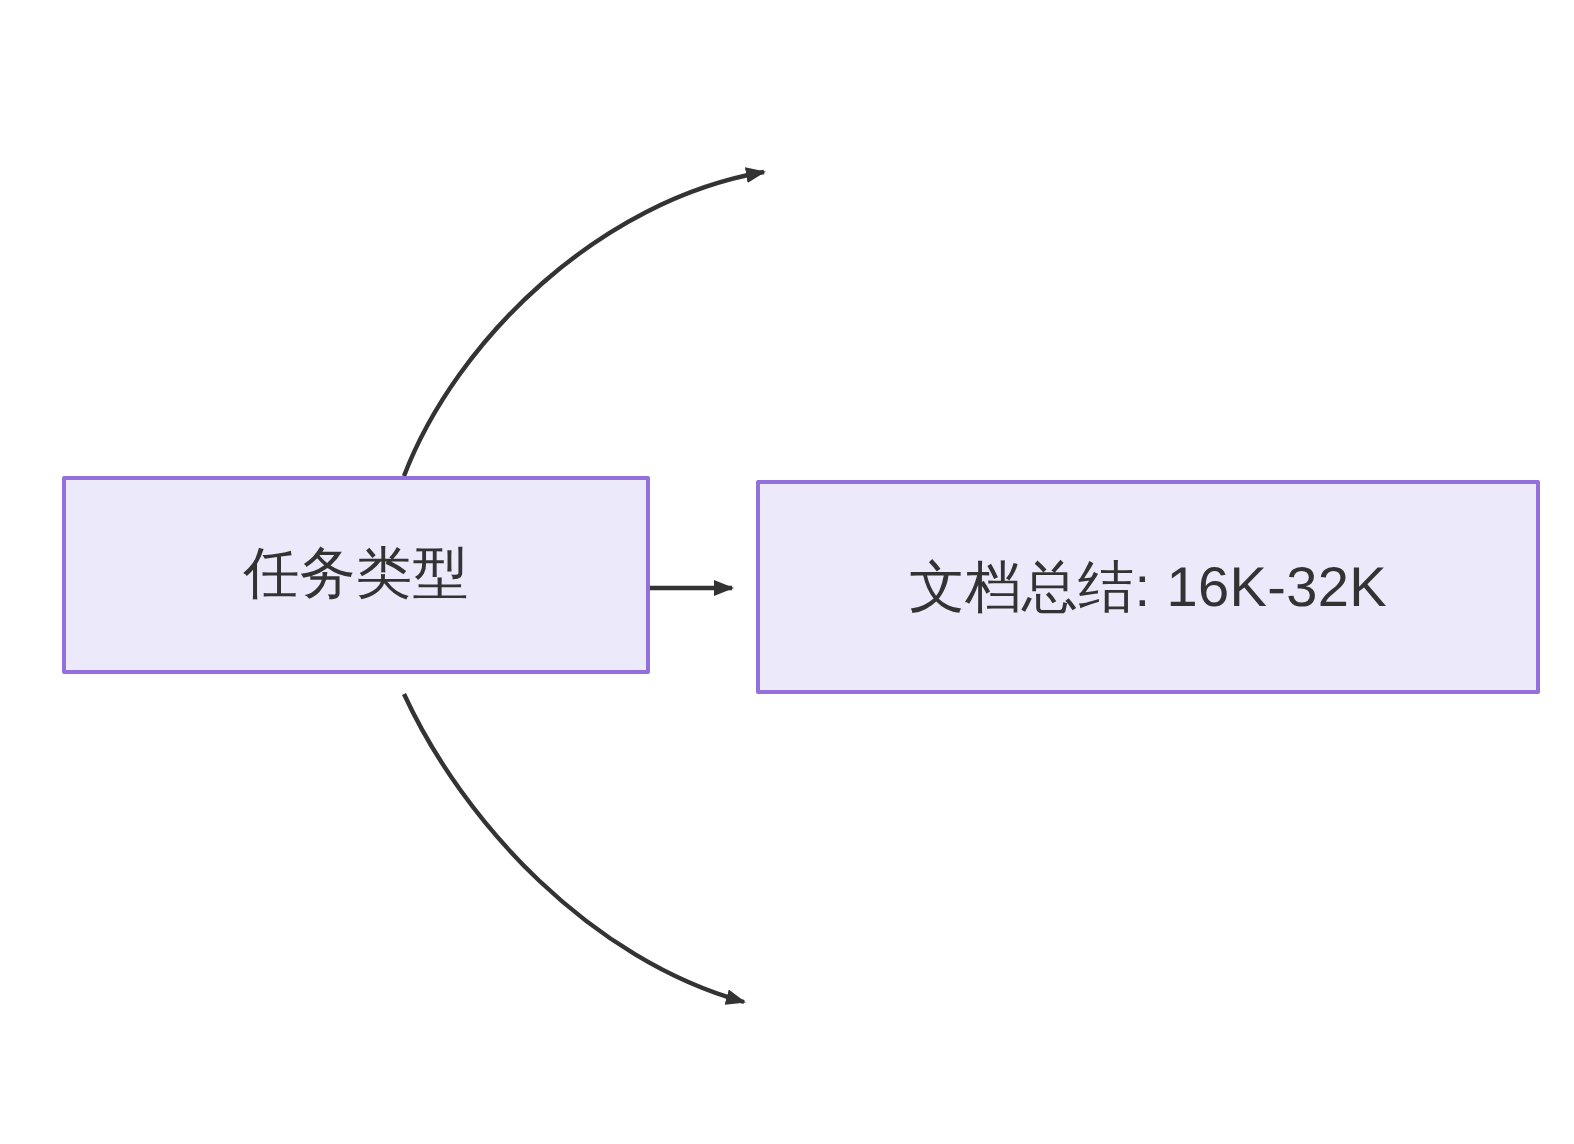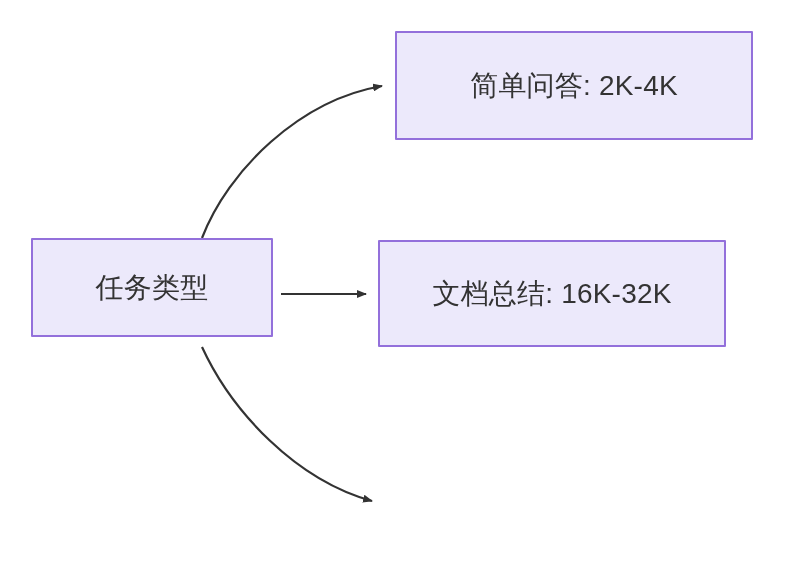--- a/index.html
+++ b/index.html
@@ -41,34 +41,34 @@
     color: #333333;
     font-size: 28px;
     line-height: 1.2;
     letter-spacing: 0.2px;
     white-space: nowrap;
     text-align: center;
   }
   #node-source {
     left: 31px;
     top: 238px;
-    width: 242px;
+    width: 294px;
     height: 99px;
     font-family: Liberation Serif, serif;
   }
   #node-task-1 {
     left: 395px;
     top: 31px;
     width: 358px;
     height: 109px;
   }
   #node-task-2 {
     left: 378px;
     top: 240px;
-    width: 348px;
+    width: 392px;
     height: 107px;
   }
   #node-task-3 {
     left: 385px;
     top: 448px;
     width: 377px;
     height: 101px;
   }
 </style>
 </head>
@@ -87,22 +87,19 @@
 
     <path d="M 281 294 L 366 294" fill="none" stroke="#333333" stroke-width="2.2" marker-end="url(#arrowhead)"></path>
 
     <path d="M 202 347 C 232 412 296 480 372 501" fill="none" stroke="#333333" stroke-width="2.2" marker-end="url(#arrowhead)"></path>
   </svg>
 
   <div class="node" id="node-source">
     <span class="node-label">任务类型</span>
   </div>
 
-  <div class="node" id="node-task-1">
-    <span class="node-label">简单问答: 2K-4K</span>
-  </div>
 
   <div class="node" id="node-task-2">
     <span class="node-label">文档总结: 16K-32K</span>
   </div>
 
 
 </div>
 
 </body></html>

